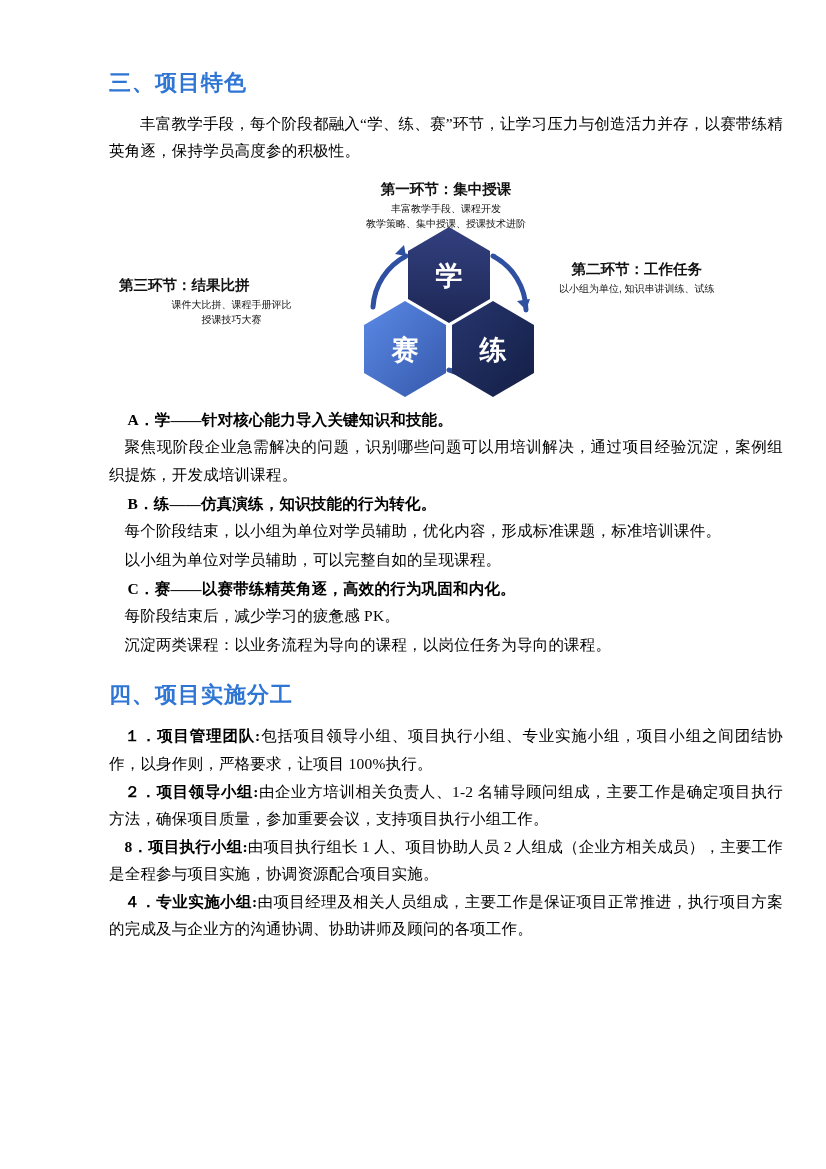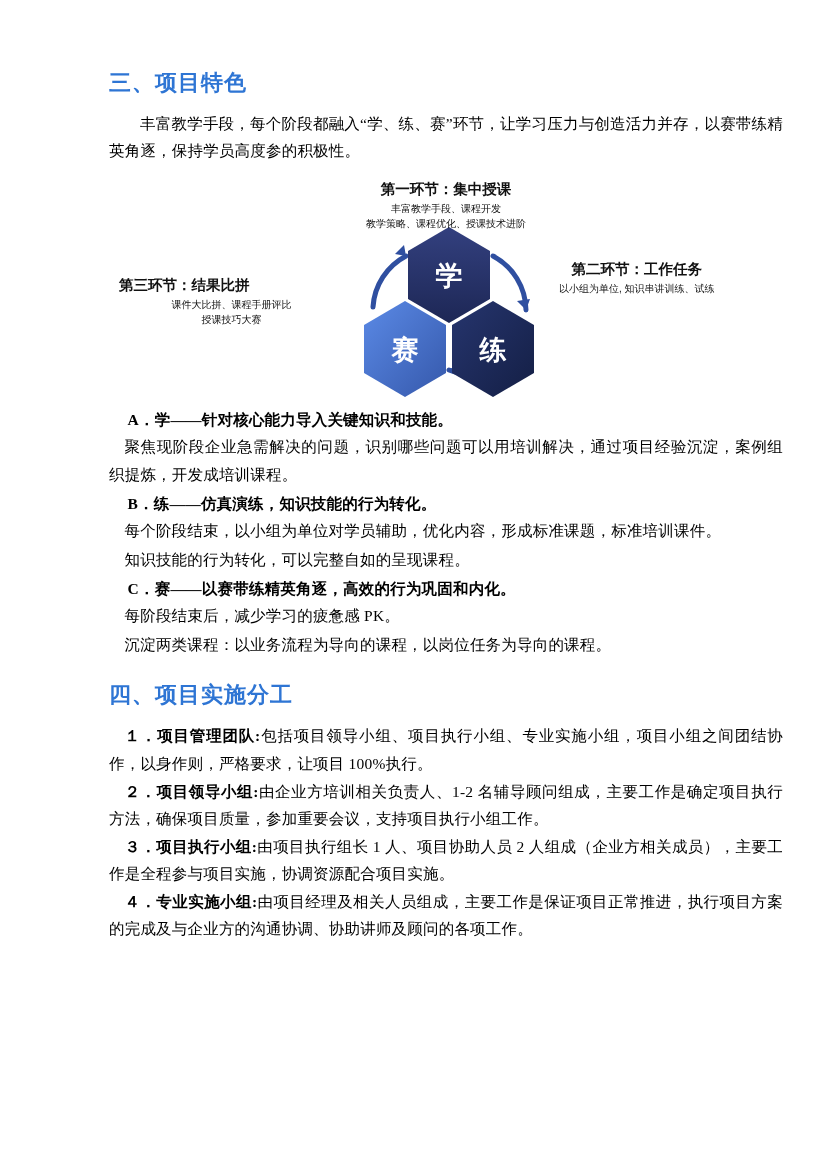--- a/index.html
+++ b/index.html
@@ -156,55 +156,55 @@
 
         <g>
           <polygon points="296,131 337,155 337,203 296,227 255,203 255,155" fill="url(#gsai)"></polygon>
           <text class="hex-text" x="296" y="189" text-anchor="middle">赛</text>
         </g>
       </svg>
 
       <div class="dlabel lbl-top">
         <span class="t1">第一环节：集中授课</span>
         <span class="t2">丰富教学手段、课程开发</span>
-        <span class="t2" style="margin-top:1px">教学策略、课程优化、授课技术进阶</span>
+        <span class="t2" style="margin-top:1px">教学策略、集中授课、授课技术进阶</span>
       </div>
 
       <div class="dlabel lbl-right">
         <span class="t1">第二环节：工作任务</span>
         <span class="t2">以小组为单位, 知识串讲训练、试练</span>
       </div>
 
       <div class="dlabel lbl-left">
         <span class="t1">第三环节：结果比拼</span>
         <span class="t2">课件大比拼、课程手册评比</span>
         <span class="t2" style="margin-top:1px">授课技巧大赛</span>
       </div>
     </div>
 
     <p class="bold-item">A．学——针对核心能力导入关键知识和技能。</p>
     <p class="body-text indent1">聚焦现阶段企业急需解决的问题，识别哪些问题可以用培训解决，通过项目经验沉淀，案例组织提炼，开发成培训课程。</p>
 
     <p class="bold-item">B．练——仿真演练，知识技能的行为转化。</p>
     <p class="body-text indent1">每个阶段结束，以小组为单位对学员辅助，优化内容，形成标准课题，标准培训课件。</p>
-    <p class="body-text indent1">知识技能的行为转化，可以完整自如的呈现课程。</p>
+    <p class="body-text indent1">以小组为单位对学员辅助，可以完整自如的呈现课程。</p>
 
     <p class="bold-item">C．赛——以赛带练精英角逐，高效的行为巩固和内化。</p>
     <p class="body-text indent1">每阶段结束后，减少学习的疲惫感 PK。</p>
     <p class="body-text indent1">沉淀两类课程：以业务流程为导向的课程，以岗位任务为导向的课程。</p>
 
     <h2 class="section-heading second">四、项目实施分工</h2>
 
     <p class="list-item">
       <span class="lead">１．项目管理团队:</span><span>包括项目领导小组、项目执行小组、专业实施小组，项目小组之间团结协作，以身作则，严格要求，让项目 100%执行。</span>
     </p>
     <p class="list-item">
       <span class="lead">２．项目领导小组:</span><span>由企业方培训相关负责人、1-2 名辅导顾问组成，主要工作是确定项目执行方法，确保项目质量，参加重要会议，支持项目执行小组工作。</span>
     </p>
     <p class="list-item">
-      <span class="lead">３．项目执行小组:</span><span>由项目执行组长 1 人、项目协助人员 2 人组成（企业方相关成员），主要工作是全程参与项目实施，协调资源配合项目实施。</span>
+      <span class="lead">8．项目执行小组:</span><span>由项目执行组长 1 人、项目协助人员 2 人组成（企业方相关成员），主要工作是全程参与项目实施，协调资源配合项目实施。</span>
     </p>
     <p class="list-item">
       <span class="lead">４．专业实施小组:</span><span>由项目经理及相关人员组成，主要工作是保证项目正常推进，执行项目方案的完成及与企业方的沟通协调、协助讲师及顾问的各项工作。</span>
     </p>
 
   </div>
 </div>
 
 </body></html>

